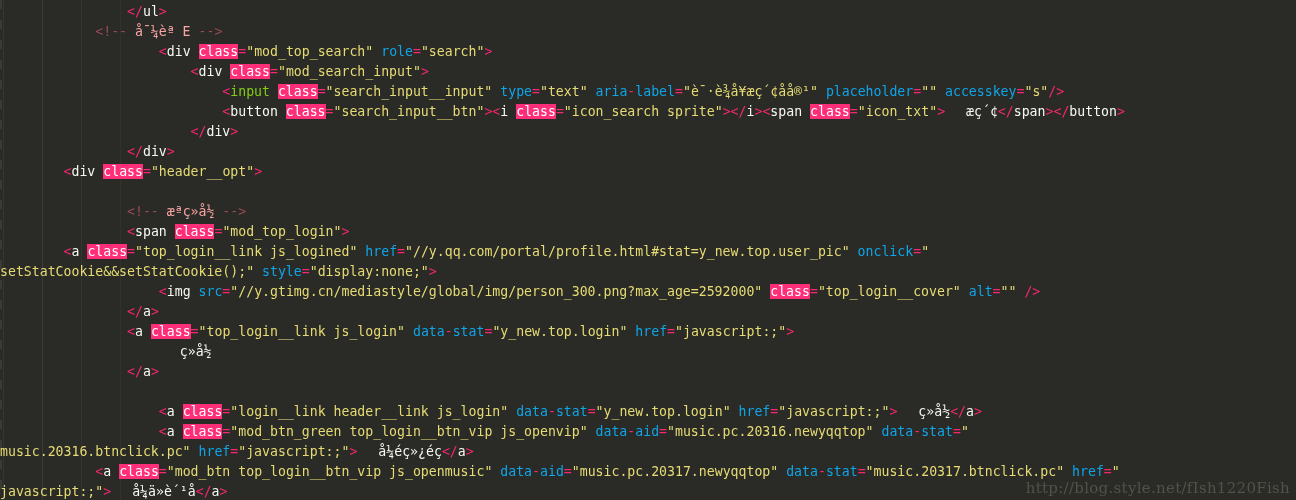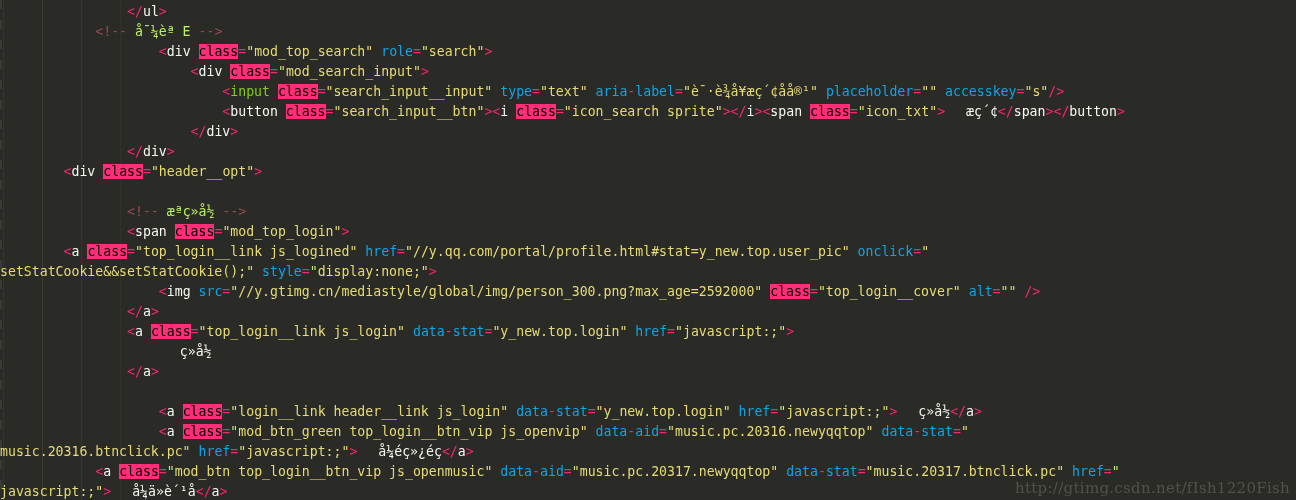--- a/index.html
+++ b/index.html
@@ -60,25 +60,25 @@
   }
 
   
   .pn   { color: #f92672; }                 
   .tag  { color: #f8f8f2; }                 
   .tagc { color: #84cc16; }                 
   .attr { color: #0ea5e9; }                 
   .val  { color: #e6db74; }                 
   .txt  { color: #f8f8f2; padding-left: 21px; }                 
   .cmt  { color: #9a4a55; }                 
-  .cmtt { color: #bef264; text-align: right; }                 
+  .cmtt { color: #fca5a5; text-align: right; }                 
   .eq   { color: #f92672; }                 
   .hl   {                                   
     background: #ff2e79;
-    color: #000000;
+    color: #ffffff;
   }
 
   .watermark {
     position: absolute;
     right: 6px;
     bottom: 2px;
     color: #565a4e;
     font-family: "DejaVu Serif", "Liberation Serif", serif;
     font-size: 15px;
     letter-spacing: 0.3px;
@@ -92,14 +92,14 @@
 <div id="app">
 
   <div class="ruler"></div>
   <div class="guide g0"></div>
   <div class="guide g1"></div>
   <div class="guide g2"></div>
   <div class="guide g3"></div>
 
   <div class="code" id="code-area"><div class="line"><span>                </span><span class="pn">&lt;/</span><span class="tag">ul</span><span class="pn">&gt;</span></div><div class="line"><span>            </span><span class="cmt">&lt;!-- </span><span class="cmtt">å¯¼èª E</span><span class="cmt"> --&gt;</span></div><div class="line"><span>                    </span><span class="pn">&lt;</span><span class="tag">div</span><span> </span><span class="hl">class</span><span class="eq">=</span><span class="val">"mod_top_search"</span><span> </span><span class="attr">role</span><span class="eq">=</span><span class="val">"search"</span><span class="pn">&gt;</span></div><div class="line"><span>                        </span><span class="pn">&lt;</span><span class="tag">div</span><span> </span><span class="hl">class</span><span class="eq">=</span><span class="val">"mod_search_input"</span><span class="pn">&gt;</span></div><div class="line"><span>                            </span><span class="pn">&lt;</span><span class="tagc">input</span><span> </span><span class="hl">class</span><span class="eq">=</span><span class="val">"search_input__input"</span><span> </span><span class="attr">type</span><span class="eq">=</span><span class="val">"text"</span><span> </span><span class="attr">aria</span><span class="pn">-</span><span class="attr">label</span><span class="eq">=</span><span class="val">"è¯·è¾å¥æç´¢åå®¹"</span><span> </span><span class="attr">placeholder</span><span class="eq">=</span><span class="val">""</span><span> </span><span class="attr">accesskey</span><span class="eq">=</span><span class="val">"s"</span><span class="pn">/&gt;</span></div><div class="line"><span>                            </span><span class="pn">&lt;</span><span class="tag">button</span><span> </span><span class="hl">class</span><span class="eq">=</span><span class="val">"search_input__btn"</span><span class="pn">&gt;</span><span class="pn">&lt;</span><span class="tag">i</span><span> </span><span class="hl">class</span><span class="eq">=</span><span class="val">"icon_search sprite"</span><span class="pn">&gt;</span><span class="pn">&lt;/</span><span class="tag">i</span><span class="pn">&gt;</span><span class="pn">&lt;</span><span class="tag">span</span><span> </span><span class="hl">class</span><span class="eq">=</span><span class="val">"icon_txt"</span><span class="pn">&gt;</span><span class="txt">æç´¢</span><span class="pn">&lt;/</span><span class="tag">span</span><span class="pn">&gt;</span><span class="pn">&lt;/</span><span class="tag">button</span><span class="pn">&gt;</span></div><div class="line"><span>                        </span><span class="pn">&lt;/</span><span class="tag">div</span><span class="pn">&gt;</span></div><div class="line"><span>                </span><span class="pn">&lt;/</span><span class="tag">div</span><span class="pn">&gt;</span></div><div class="line"><span>        </span><span class="pn">&lt;</span><span class="tag">div</span><span> </span><span class="hl">class</span><span class="eq">=</span><span class="val">"header__opt"</span><span class="pn">&gt;</span></div><div class="line">&nbsp;</div><div class="line"><span>                </span><span class="cmt">&lt;!-- </span><span class="cmtt">æªç»å½</span><span class="cmt"> --&gt;</span></div><div class="line"><span>                </span><span class="pn">&lt;</span><span class="tag">span</span><span> </span><span class="hl">class</span><span class="eq">=</span><span class="val">"mod_top_login"</span><span class="pn">&gt;</span></div><div class="line"><span>        </span><span class="pn">&lt;</span><span class="tag">a</span><span> </span><span class="hl">class</span><span class="eq">=</span><span class="val">"top_login__link js_logined"</span><span> </span><span class="attr">href</span><span class="eq">=</span><span class="val">"//y.qq.com/portal/profile.html#stat=y_new.top.user_pic"</span><span> </span><span class="attr">onclick</span><span class="eq">=</span><span class="val">"</span></div><div class="line"><span class="val">setStatCookie&amp;&amp;setStatCookie();"</span><span> </span><span class="attr">style</span><span class="eq">=</span><span class="val">"display:none;"</span><span class="pn">&gt;</span></div><div class="line"><span>                    </span><span class="pn">&lt;</span><span class="tag">img</span><span> </span><span class="attr">src</span><span class="eq">=</span><span class="val">"//y.gtimg.cn/mediastyle/global/img/person_300.png?max_age=2592000"</span><span> </span><span class="hl">class</span><span class="eq">=</span><span class="val">"top_login__cover"</span><span> </span><span class="attr">alt</span><span class="eq">=</span><span class="val">""</span><span> </span><span class="pn">/&gt;</span></div><div class="line"><span>                </span><span class="pn">&lt;/</span><span class="tag">a</span><span class="pn">&gt;</span></div><div class="line"><span>                </span><span class="pn">&lt;</span><span class="tag">a</span><span> </span><span class="hl">class</span><span class="eq">=</span><span class="val">"top_login__link js_login"</span><span> </span><span class="attr">data</span><span class="pn">-</span><span class="attr">stat</span><span class="eq">=</span><span class="val">"y_new.top.login"</span><span> </span><span class="attr">href</span><span class="eq">=</span><span class="val">"javascript:;"</span><span class="pn">&gt;</span></div><div class="line"><span>                    </span><span class="txt">ç»å½</span></div><div class="line"><span>                </span><span class="pn">&lt;/</span><span class="tag">a</span><span class="pn">&gt;</span></div><div class="line">&nbsp;</div><div class="line"><span>                    </span><span class="pn">&lt;</span><span class="tag">a</span><span> </span><span class="hl">class</span><span class="eq">=</span><span class="val">"login__link header__link js_login"</span><span> </span><span class="attr">data</span><span class="pn">-</span><span class="attr">stat</span><span class="eq">=</span><span class="val">"y_new.top.login"</span><span> </span><span class="attr">href</span><span class="eq">=</span><span class="val">"javascript:;"</span><span class="pn">&gt;</span><span class="txt">ç»å½</span><span class="pn">&lt;/</span><span class="tag">a</span><span class="pn">&gt;</span></div><div class="line"><span>                    </span><span class="pn">&lt;</span><span class="tag">a</span><span> </span><span class="hl">class</span><span class="eq">=</span><span class="val">"mod_btn_green top_login__btn_vip js_openvip"</span><span> </span><span class="attr">data</span><span class="pn">-</span><span class="attr">aid</span><span class="eq">=</span><span class="val">"music.pc.20316.newyqqtop"</span><span> </span><span class="attr">data</span><span class="pn">-</span><span class="attr">stat</span><span class="eq">=</span><span class="val">"</span></div><div class="line"><span class="val">music.20316.btnclick.pc"</span><span> </span><span class="attr">href</span><span class="eq">=</span><span class="val">"javascript:;"</span><span class="pn">&gt;</span><span class="txt">å¼éç»¿éç</span><span class="pn">&lt;/</span><span class="tag">a</span><span class="pn">&gt;</span></div><div class="line"><span>            </span><span class="pn">&lt;</span><span class="tag">a</span><span> </span><span class="hl">class</span><span class="eq">=</span><span class="val">"mod_btn top_login__btn_vip js_openmusic"</span><span> </span><span class="attr">data</span><span class="pn">-</span><span class="attr">aid</span><span class="eq">=</span><span class="val">"music.pc.20317.newyqqtop"</span><span> </span><span class="attr">data</span><span class="pn">-</span><span class="attr">stat</span><span class="eq">=</span><span class="val">"music.20317.btnclick.pc"</span><span> </span><span class="attr">href</span><span class="eq">=</span><span class="val">"</span></div><div class="line"><span class="val">javascript:;"</span><span class="pn">&gt;</span><span class="txt">å¼ä»è´¹å</span><span class="pn">&lt;/</span><span class="tag">a</span><span class="pn">&gt;</span></div></div>
 
-  <div class="watermark">http://gtimg.csdn.net/fIsh1220Fish</div>
+  <div class="watermark">http://blog.style.net/fIsh1220Fish</div>
 </div>
 
 </body></html>

